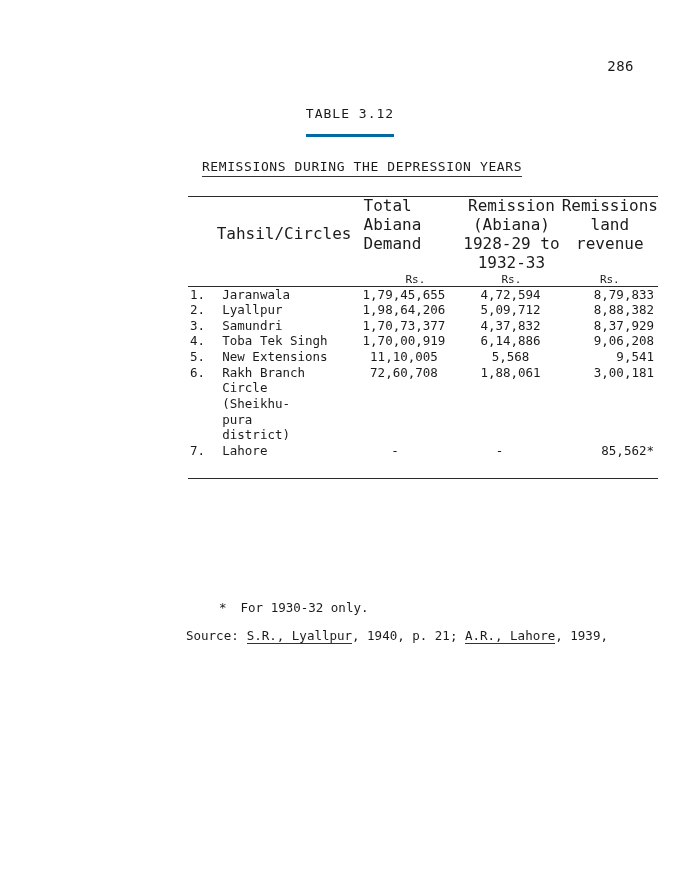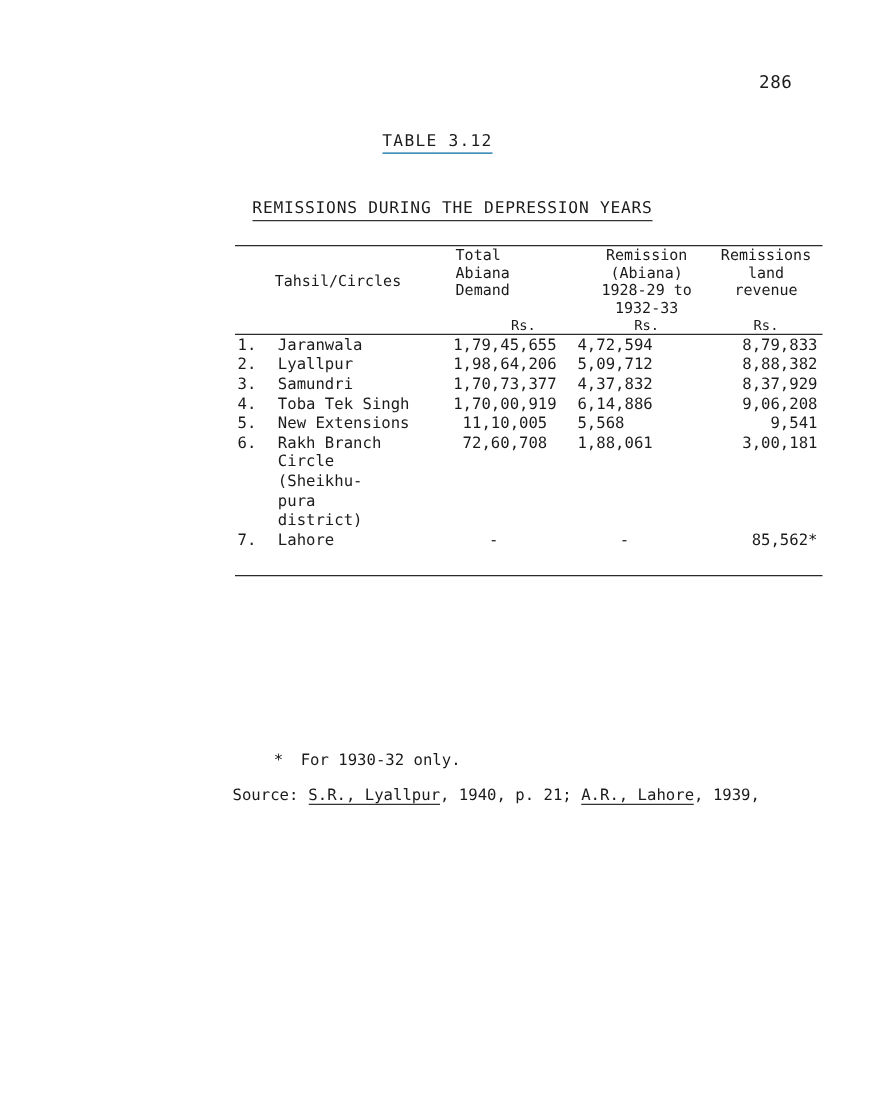--- a/index.html
+++ b/index.html
@@ -30,22 +30,22 @@
   .table-label {
     position: absolute;
     top: 106px;
     left: 0;
     width: 700px;
     text-align: center;
     font-size: 13px;
     letter-spacing: 1px;
   }
   .table-label span {
-    border-bottom: 1px solid #0369a1;
-    padding-bottom: 1px;
+    border-bottom: 3px solid #0369a1;
+    padding-bottom: 13px;
   }
   .table-title {
     position: absolute;
     top: 159px;
     left: 12px;
     width: 700px;
     text-align: center;
     font-size: 13px;
     letter-spacing: 0.6px;
   }
@@ -77,21 +77,21 @@
     padding: 0;
     vertical-align: top;
     font-weight: normal;
   }
 
   .hdr-row td {
     padding-top: 9px;
     padding-bottom: 4px;
     text-align: center;
     line-height: 1.18;
-    font-size: 12px;
+    font-size: 16px;
   }
   .hdr-row td.c-num { width: 26px; }
   .hdr-row td.c-name {
     width: 140px;
     text-align: left;
     padding-left: 8px;
     vertical-align: middle;
   }
   .hdr-row td.c-v1 { width: 108px; text-align: left; padding-left: 8px;}
   .hdr-row td.c-v2 { width: 104px; }
@@ -106,21 +106,21 @@
 
   .body-row td {
     padding-top: 8px;
     padding-bottom: 2px;
     font-size: 12.5px;
     line-height: 1.25;
   }
   .body-row td.c-num { text-align: left; padding-left: 2px; width: 26px; }
   .body-row td.c-name { text-align: left; padding-left: 8px; }
   .body-row td.c-v1 { text-align: center; padding-right: 6px; }
-  .body-row td.c-v2 { text-align: left; padding-right: 8px; }
+  .body-row td.c-v2 { text-align: center; padding-right: 8px; }
   .body-row td.c-v3 { text-align: right; padding-right: 4px; }
   .body-row td.dash { text-align: center; padding-right: 24px; }
   .body-row td.dash2 { text-align: center; padding-right: 30px; }
 
   .multiline-name {
     line-height: 1.22;
   }
   .align-bottom { vertical-align: bottom; padding-bottom: 2px; }
 
   .footnote {

